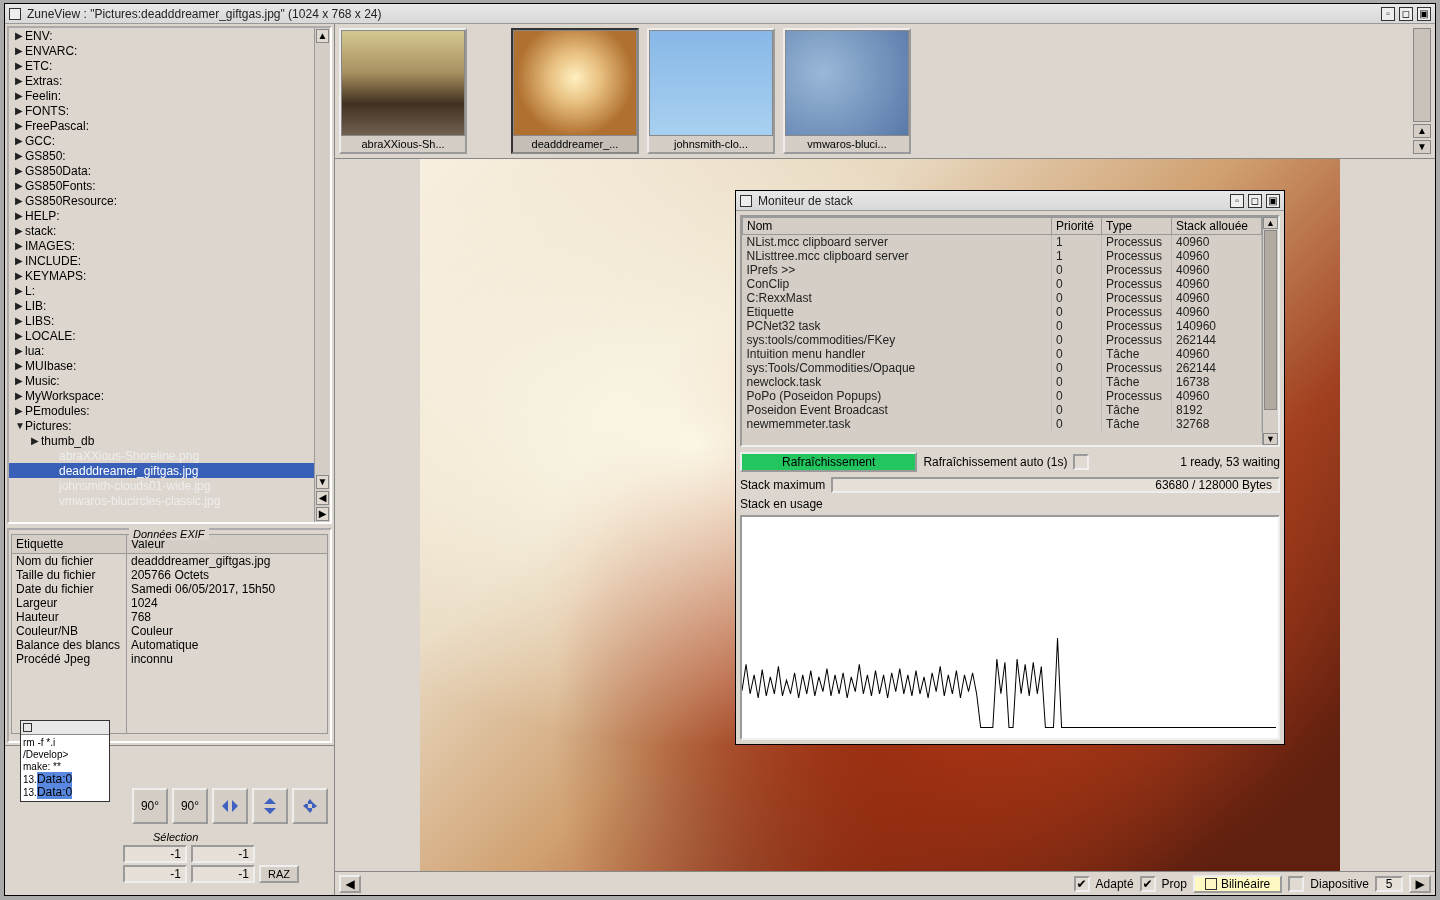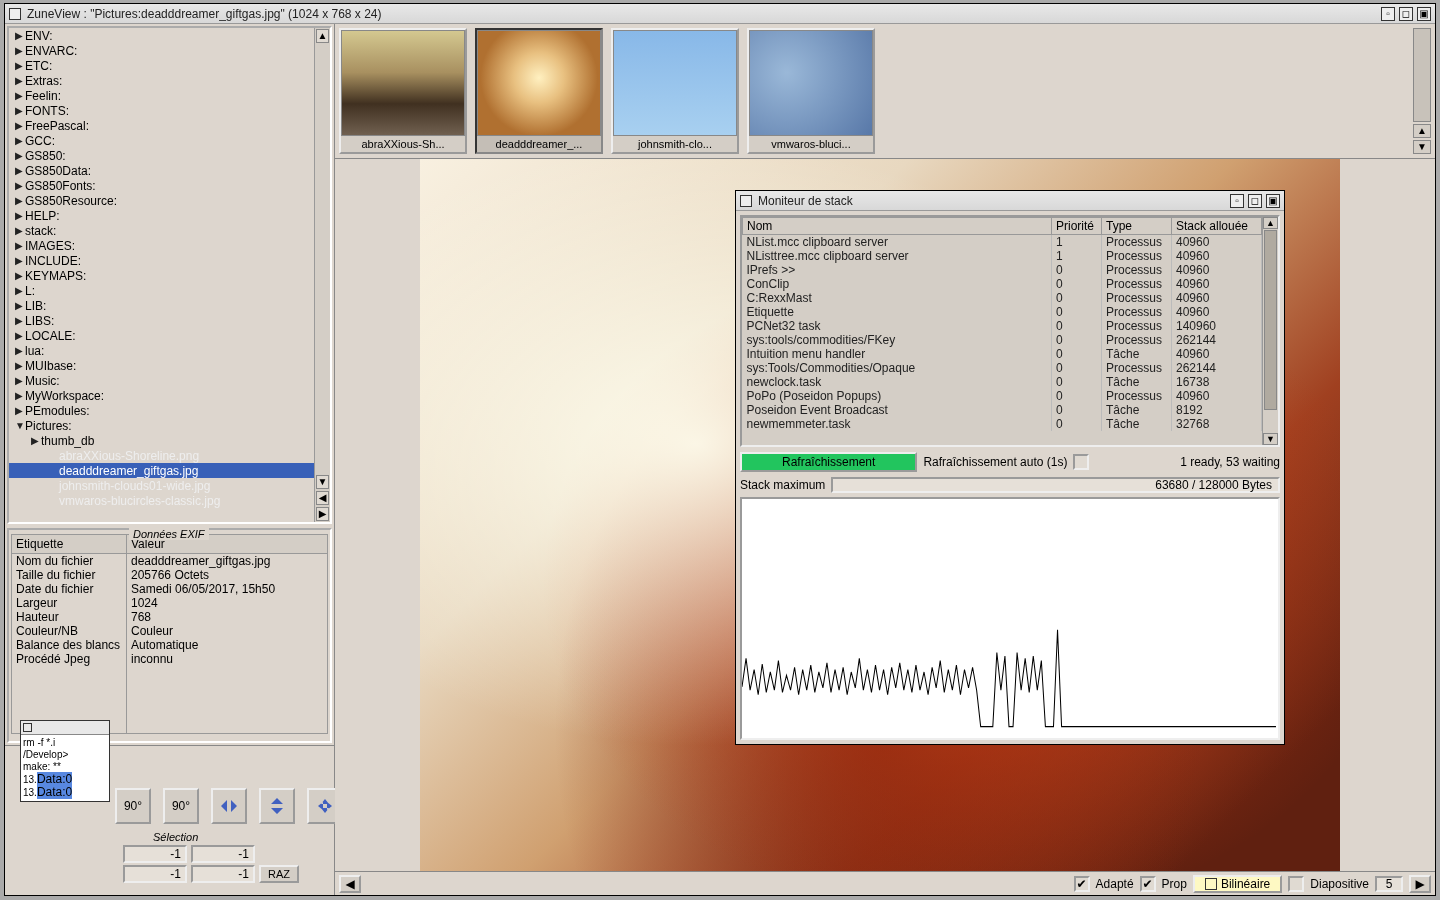--- a/index.html
+++ b/index.html
@@ -38,38 +38,38 @@
 .exif-hdr { background: #d4cec6; padding: 2px 4px; border-bottom: 1px solid #999; font-size: 12px; }
 .exif-cell { padding: 0 4px; font-size: 12px; height: 14px; }
 
 
 .tools-area { height: 150px; border-top: 1px solid #888; padding: 4px; position: relative; }
 .mini-window { position: absolute; left: 20px; top: 720px; width: 90px; background: #ddd6ce; border: 1px solid #333; z-index: 5; font-family: monospace; font-size: 10px; }
 .mini-titlebar { height: 14px; background: #e8e8e8; border-bottom: 1px solid #888; display: flex; align-items: center; padding: 0 2px; }
 .mini-titlebar .tb-box { width: 9px; height: 9px; border: 1px solid #333; }
 .mini-body { padding: 2px; font-size: 10px; line-height: 12px; white-space: nowrap; overflow: hidden; background: #fff; }
 .mini-body .hl { background: #5888e0; color: #000; }
-.tool-btns { position: absolute; left: 110px; top: 42px; display: flex; gap: 12px; }
+.tool-btns { position: absolute; left: 127px; top: 42px; display: flex; gap: 4px; }
 .tool-btn { width: 36px; height: 36px; border: 2px outset #eee; background: #d4cec6; display: flex; align-items: center; justify-content: center; font-size: 11px; }
 .tool-btn svg { width: 20px; height: 20px; }
 .sel-area { position: absolute; left: 118px; top: 85px; right: 8px; }
 .sel-title { font-style: italic; font-size: 11px; margin-left: 30px; }
 .sel-row { display: flex; gap: 4px; margin-top: 2px; }
 .sel-row input { width: 64px; height: 18px; text-align: right; padding-right: 4px; border: 2px inset #eee; background: #e6e0d8; font-size: 12px; }
 .sel-row button { width: 40px; height: 18px; border: 2px outset #eee; background: #d4cec6; font-size: 11px; }
 .thumb-tabs { position: absolute; left: 18px; top: 4px; display: flex; }
 .thumb-tab { width: 40px; height: 24px; border: 1px solid #888; background: #c8c2ba; margin-right: 2px; }
 .thumb-tab.active { background: linear-gradient(#a0d060, #60a030); }
 
 
 .right-panel { flex: 1; display: flex; flex-direction: column; overflow: hidden; }
 .thumbs-row { height: 135px; display: flex; border-bottom: 1px solid #888; background: #ddd6ce; padding: 4px; }
 .thumbs-scroll { flex: 1; display: flex; gap: 8px; overflow: hidden; }
 .thumb-card { width: 128px; display: flex; flex-direction: column; border: 2px outset #eee; background: #d4cec6; }
-.thumb-card.sel { border: 2px inset #888; background: #c4beb6; }
+.thumb-card.sel { border: 2px inset #888; background: #c4beb6; margin-left: 36px; }
 .thumb-img { flex: 1; border: 1px solid #888; margin-bottom: 2px; }
 .thumb-lbl { text-align: center; font-size: 11px; height: 14px; overflow: hidden; }
 .thumbs-side { width: 18px; display: flex; flex-direction: column; margin-left: 4px; }
 .thumbs-side .track { flex: 1; border: 1px solid #888; background: #c8c2ba; }
 .thumbs-side .arrow { height: 14px; border: 1px solid #888; text-align: center; font-size: 10px; background: #d4cec6; margin-top: 2px; }
 
 .image-view { flex: 1; background: #ddd6ce; position: relative; overflow: hidden; }
 .big-image { position: absolute; left: 85px; top: 0; right: 95px; bottom: 0; background:
   radial-gradient(ellipse at 30% 40%, rgba(255,255,240,0.9), transparent 50%),
   radial-gradient(ellipse at 60% 60%, rgba(200,60,20,0.85), transparent 55%),
@@ -516,19 +516,20 @@
       <span>Rafraîchissement auto (1s)</span>
       <span class="chk"></span>
       <span class="status">1 ready, 53 waiting</span>
     </div>
     <div class="mon-stackmax">
       <span>Stack maximum</span>
       <div class="bar">
           <span>63680 / 128000 Bytes</span>
         </div>
     </div>
+    <div>Stack en usage</div>
     <div class="mon-graph">
       <svg viewBox="0 0 530 210" preserveAspectRatio="none">
         <polyline fill="none" stroke="#000" stroke-width="1" points="0,165 4,140 8,168 12,150 16,172 20,145 24,170 28,152 32,168 36,142 40,170 44,155 48,168 52,148 56,172 60,150 64,168 68,146 72,170 76,152 80,166 84,144 88,170 92,150 96,168 100,148 104,172 108,152 112,166 116,140 120,168 124,150 128,170 132,146 136,168 140,150 144,172 148,148 152,166 156,144 160,168 164,150 168,170 172,146 176,168 180,152 184,172 188,148 192,166 196,142 200,170 204,150 208,168 212,146 216,172 220,150 224,166 228,148 232,168 236,200 240,200 244,200 248,200 252,135 256,168 260,138 264,200 268,200 272,135 276,168 280,140 284,170 288,138 292,168 296,142 300,200 304,200 308,200 312,115 316,200 320,200 324,200 328,200 332,200 336,200 340,200 344,200 348,200 352,200 356,200 360,200 364,200 368,200 372,200 376,200 380,200 384,200 388,200 392,200 396,200 400,200 404,200 408,200 412,200 416,200 420,200 424,200 428,200 432,200 436,200 440,200 444,200 448,200 452,200 456,200 460,200 464,200 468,200 472,200 476,200 480,200 484,200 488,200 492,200 496,200 500,200 504,200 508,200 512,200 516,200 520,200 524,200 528,200"></polyline>
       </svg>
     </div>
   </div>
 </div>
 
 </body></html>

